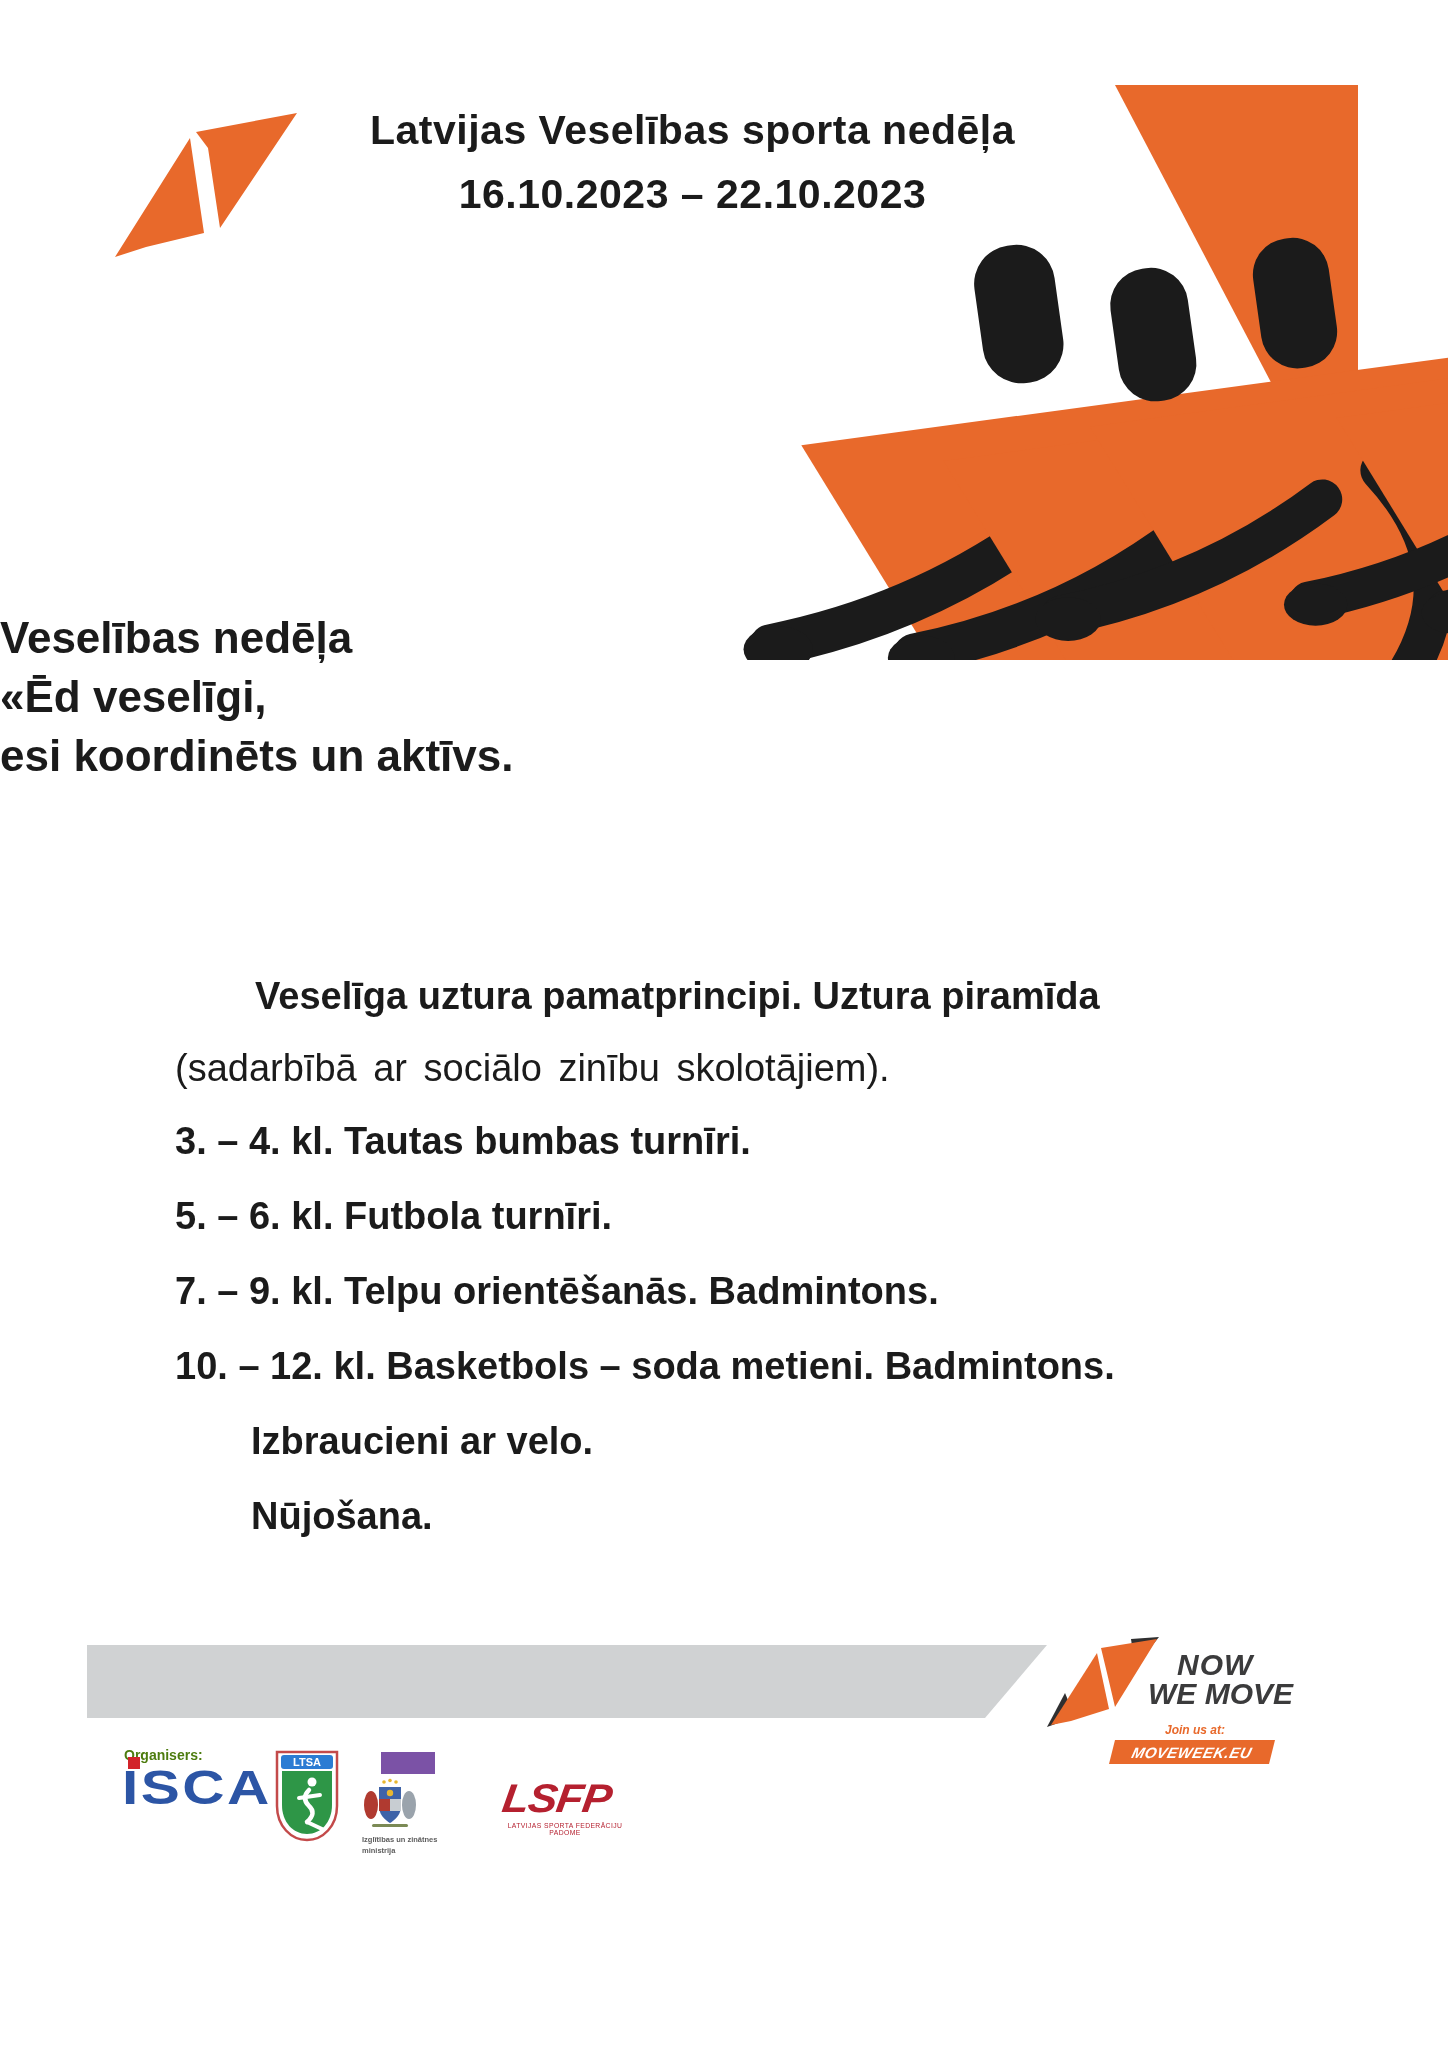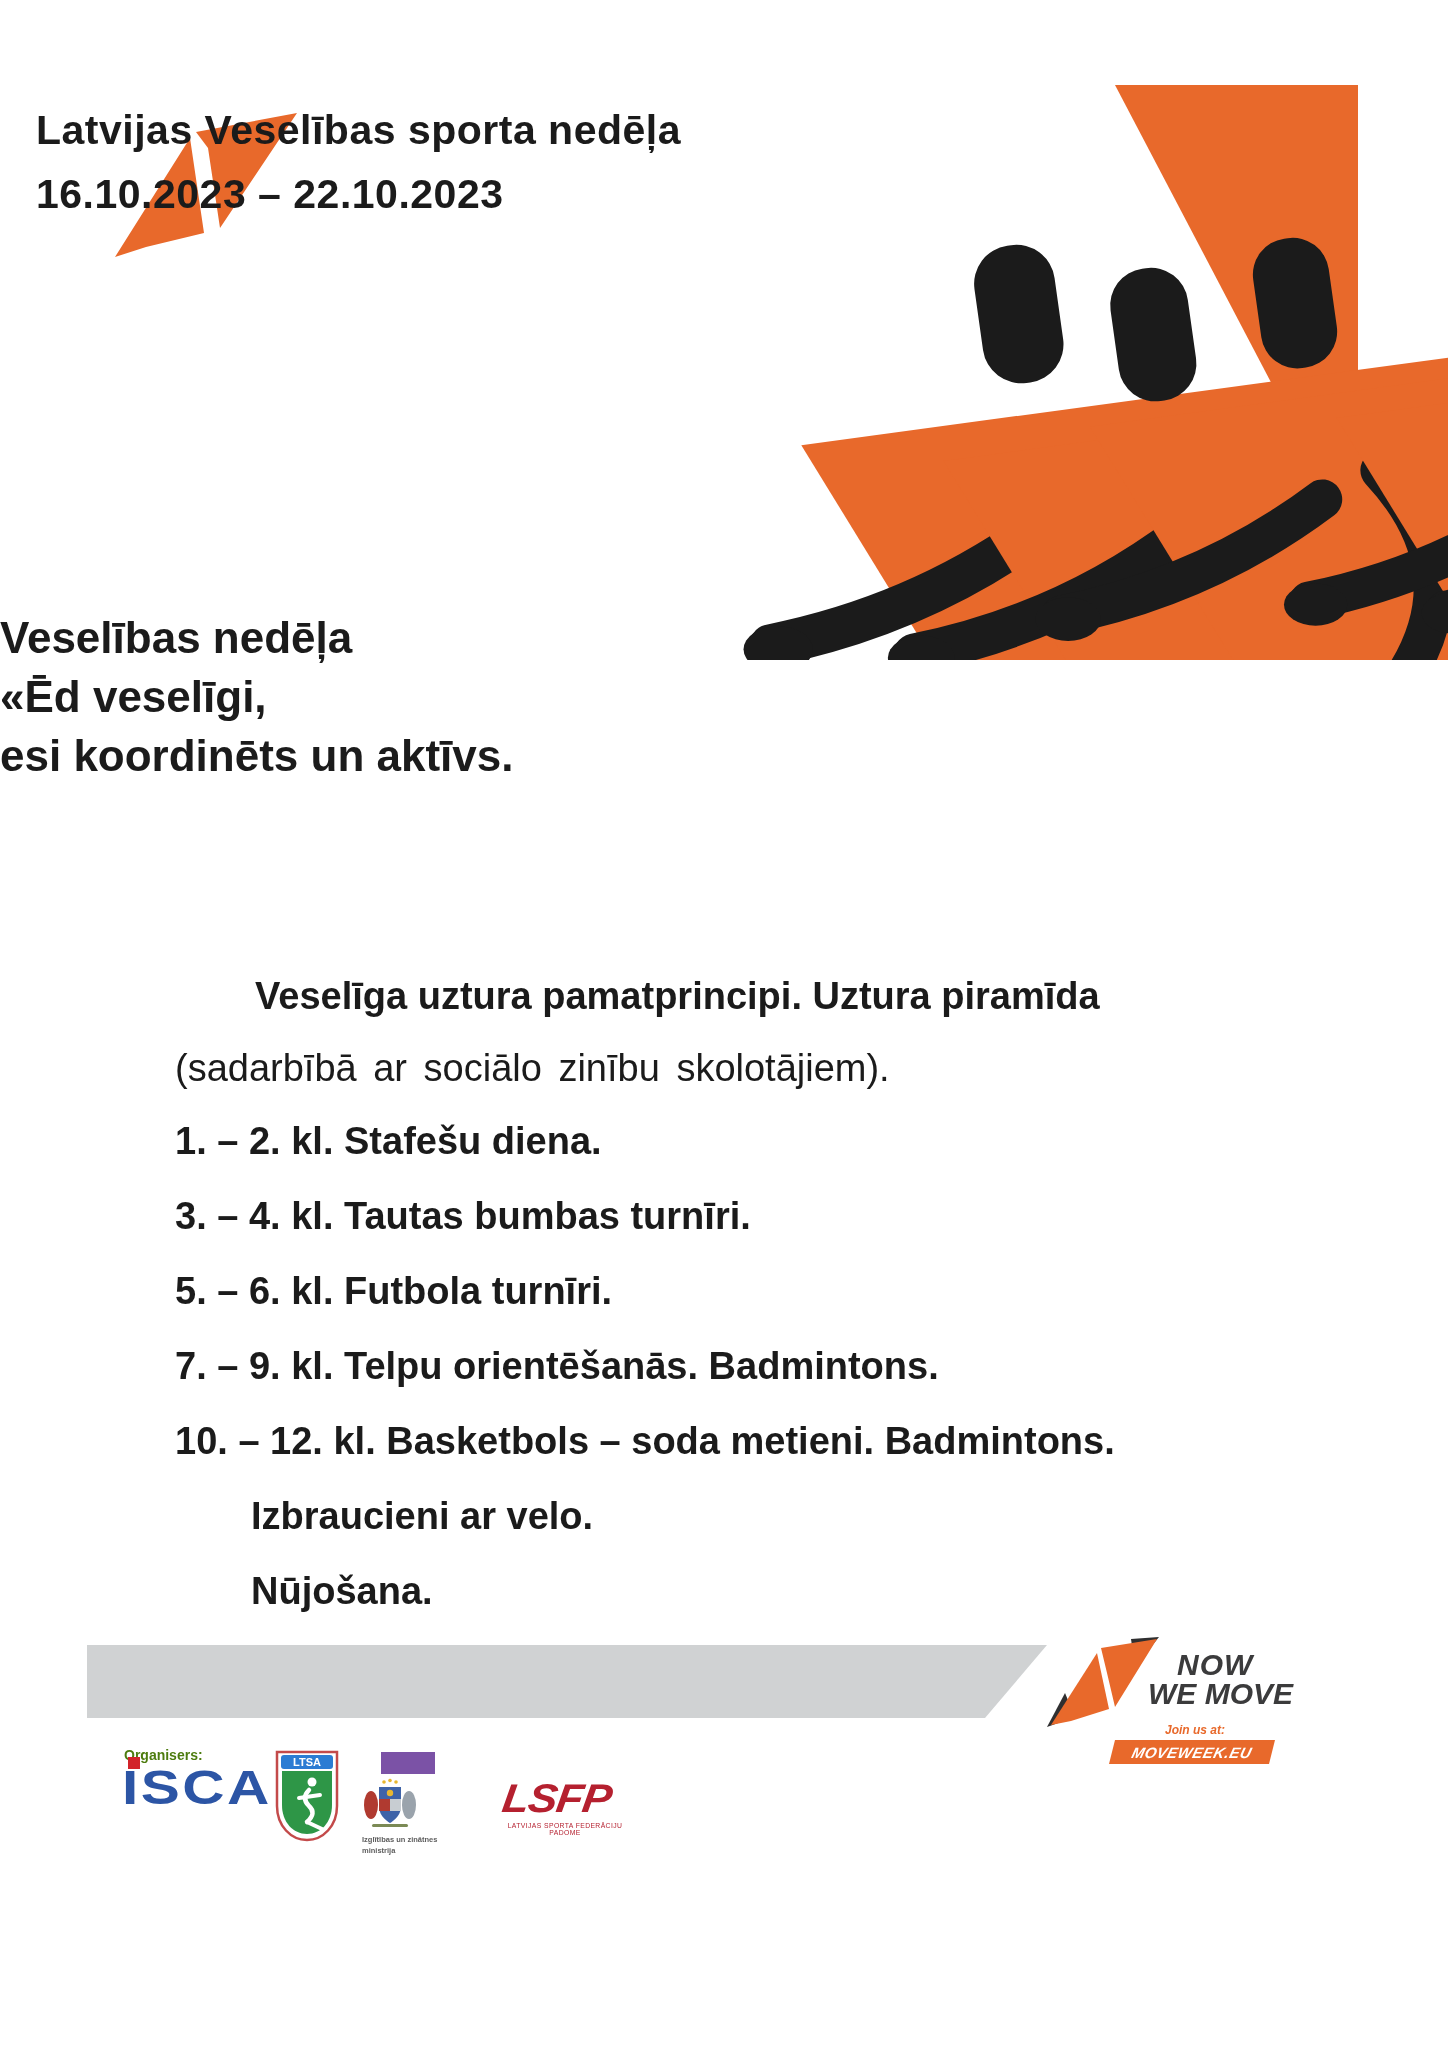--- a/index.html
+++ b/index.html
@@ -13,22 +13,22 @@
     --nwm-dark:#3B3B3C;
   }
   *{margin:0;padding:0;box-sizing:border-box;}
   html,body{background:#ffffff;}
   body{
     width:1448px;height:2048px;position:relative;overflow:hidden;
     font-family:"Liberation Sans", sans-serif;color:var(--ink);
   }
   .abs{position:absolute;}
 
-  .title-block{left:0;top:98px;width:1385px;text-align:left;
-    font-weight:700;font-size:41px;line-height:64px;letter-spacing:.5px;margin-left:36px;}
+  .title-block{left:0;top:98px;width:1385px;text-align:center;
+    font-weight:700;font-size:41px;line-height:64px;letter-spacing:.5px;}
 
   .heading-block{left:0;top:608px;width:1412px;
     font-weight:700;font-size:44px;line-height:59px;}
 
   .program{left:175px;top:960px;width:1180px;font-size:38px;}
   .program .intro{font-weight:700;height:72px;line-height:72px;padding-left:80px;}
   .program .note{font-weight:400;height:72px;line-height:72px;word-spacing:6px;}
   .program .item{font-weight:700;height:75px;line-height:75px;}
   .program .item.indent{padding-left:76px;}
 
@@ -102,21 +102,20 @@
 
 <div class="abs heading-block">
   <div>Veselības nedēļa</div>
   <div>«Ēd veselīgi,</div>
   <div>esi koordinēts un aktīvs.</div>
 </div>
 
 <div class="abs program">
   <div class="intro">Veselīga uztura pamatprincipi. Uztura piramīda</div>
   <div class="note">(sadarbībā ar sociālo zinību skolotājiem).</div>
-  <div class="item">1. – 2. kl.  Stafešu diena.</div>
   <div class="item">3. – 4. kl. Tautas bumbas turnīri.</div>
   <div class="item">5. – 6. kl. Futbola turnīri.</div>
   <div class="item">7. – 9. kl. Telpu orientēšanās. Badmintons.</div>
   <div class="item">10. – 12. kl. Basketbols – soda metieni. Badmintons.</div>
   <div class="item indent">Izbraucieni ar velo.</div>
   <div class="item indent">Nūjošana.</div>
 </div>
 
 <div class="abs footer-bar"></div>
 

